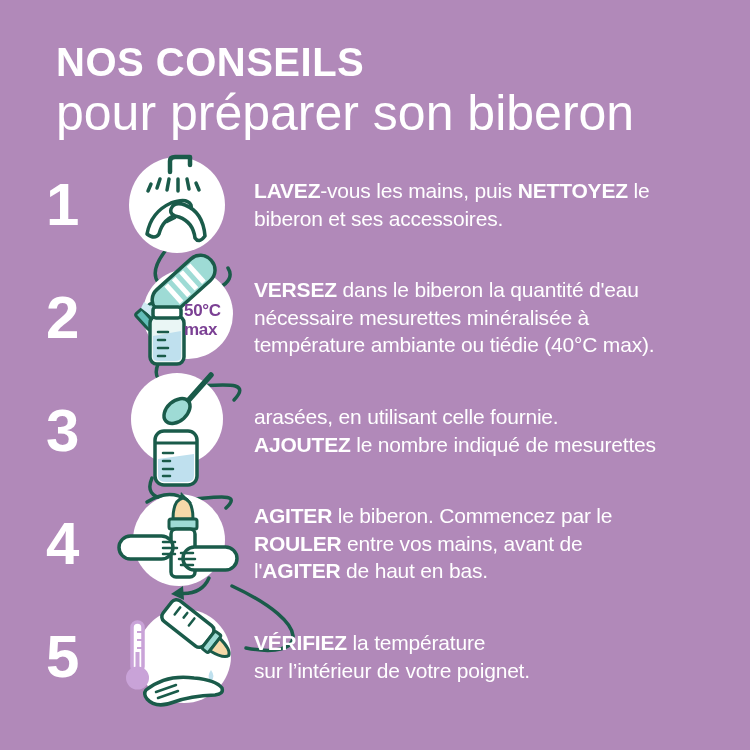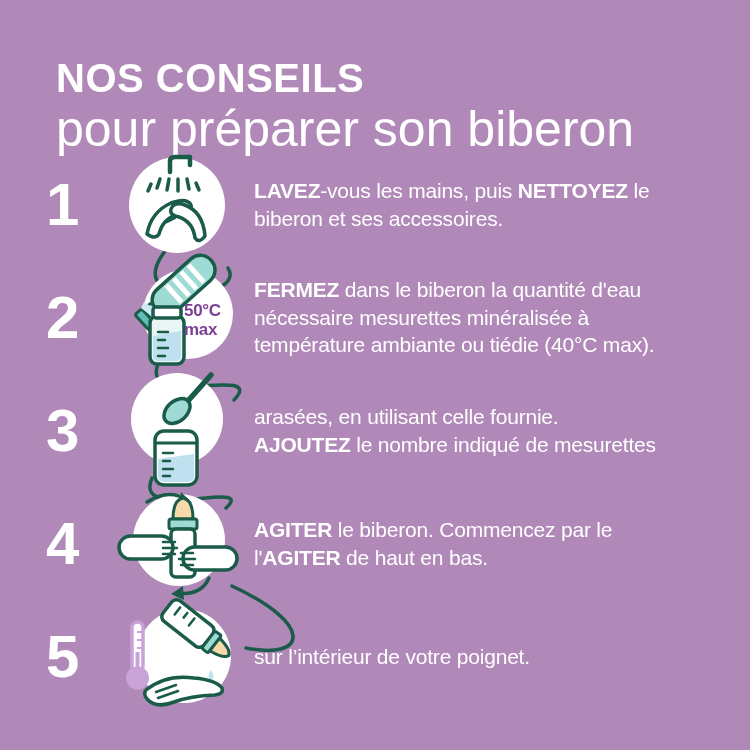--- a/index.html
+++ b/index.html
@@ -4,21 +4,21 @@
 <style>
   html,body{margin:0;padding:0;}
   body{
     width:750px;height:750px;overflow:hidden;
     background:#b189b9;
     font-family:"Liberation Sans","DejaVu Sans",sans-serif;
   }
   .page{position:relative;width:750px;height:750px;background:#b189b9;}
 
   
-  .header{position:absolute;left:56px;top:42px;color:#fff;margin-top:16px;}
+  .header{position:absolute;left:56px;top:42px;color:#fff;}
   .title1{margin:0;font-size:40px;font-weight:800;letter-spacing:.5px;line-height:1.0;}
   .title2{margin:6px 0 0 0;font-size:50px;font-weight:400;letter-spacing:0;line-height:1.0;}
 
   
   .steps{position:absolute;left:0;top:148px;width:750px;height:602px;}
   .thread{position:absolute;left:0;top:0;z-index:0;}
   .step{position:relative;z-index:1;display:flex;align-items:center;height:113px;}
   .num{width:66px;margin-left:46px;font-size:60px;font-weight:800;color:#fff;line-height:1;}
   .iconwrap{width:132px;height:113px;position:relative;display:flex;align-items:center;justify-content:center;overflow:visible;}
   .iconwrap svg{overflow:visible;}
@@ -106,21 +106,21 @@
               <line x1="50" y1="108" x2="57" y2="108"></line>
             </g>
           </g>
         </svg>
         <div class="templabel">
           <div>50°C</div>
           <div>max</div>
         </div>
       </div>
       <div class="text">
-        <div class="line"><span class="b">FERMEZ</span><span> dans le biberon la quantité d'eau</span></div>
+        <div class="line"><span class="b">VERSEZ</span><span> dans le biberon la quantité d'eau</span></div>
         <div class="line"><span>nécessaire mesurettes minéralisée à</span></div>
         <div class="line"><span>température ambiante ou tiédie (40°C max).</span></div>
       </div>
     </section>
 
     <section class="step">
       <div class="num">3</div>
       <div class="iconwrap">
         <svg width="130" height="124" viewBox="0 0 130 124">
           <circle cx="64" cy="50" r="46" fill="#fff"></circle>
@@ -178,20 +178,21 @@
             </g>
           </g>
           <g>
             <path d="M96 94 Q 88 112 64 109" fill="none" stroke="#1a5b4a" stroke-width="3.5" stroke-linecap="round"></path>
             <polygon points="70,102 58,110 71,116" fill="#1a5b4a"></polygon>
           </g>
         </svg>
       </div>
       <div class="text">
         <div class="line"><span class="b">AGITER</span><span> le biberon. Commencez par le</span></div>
+        <div class="line"><span class="b">ROULER</span><span> entre vos mains, avant de</span></div>
         <div class="line"><span>l'</span><span class="b">AGITER</span><span> de haut en bas.</span></div>
       </div>
     </section>
 
     <section class="step">
       <div class="num">5</div>
       <div class="iconwrap">
         <svg width="140" height="130" viewBox="0 0 140 130">
           <circle cx="76" cy="64" r="47" fill="#fff"></circle>
           <g>
@@ -218,18 +219,19 @@
           <g>
             <path d="M38 98 Q58 82 86 86 Q108 88 114 96 Q116 102 107 103 Q82 104 66 110 Q48 117 39 107 Q35 102 38 98 Z" fill="#fff" stroke="#1a5b4a" stroke-width="3.5" stroke-linejoin="round"></path>
             <g stroke="#1a5b4a" stroke-width="2.5" stroke-linecap="round">
               <line x1="48" y1="100" x2="68" y2="93"></line>
               <line x1="50" y1="106" x2="70" y2="99"></line>
             </g>
           </g>
         </svg>
       </div>
       <div class="text">
+        <div class="line"><span class="b">VÉRIFIEZ</span><span> la température</span></div>
         <div class="line"><span>sur l’intérieur de votre poignet.</span></div>
       </div>
     </section>
 
   </main>
 </div>
 
 </body></html>

